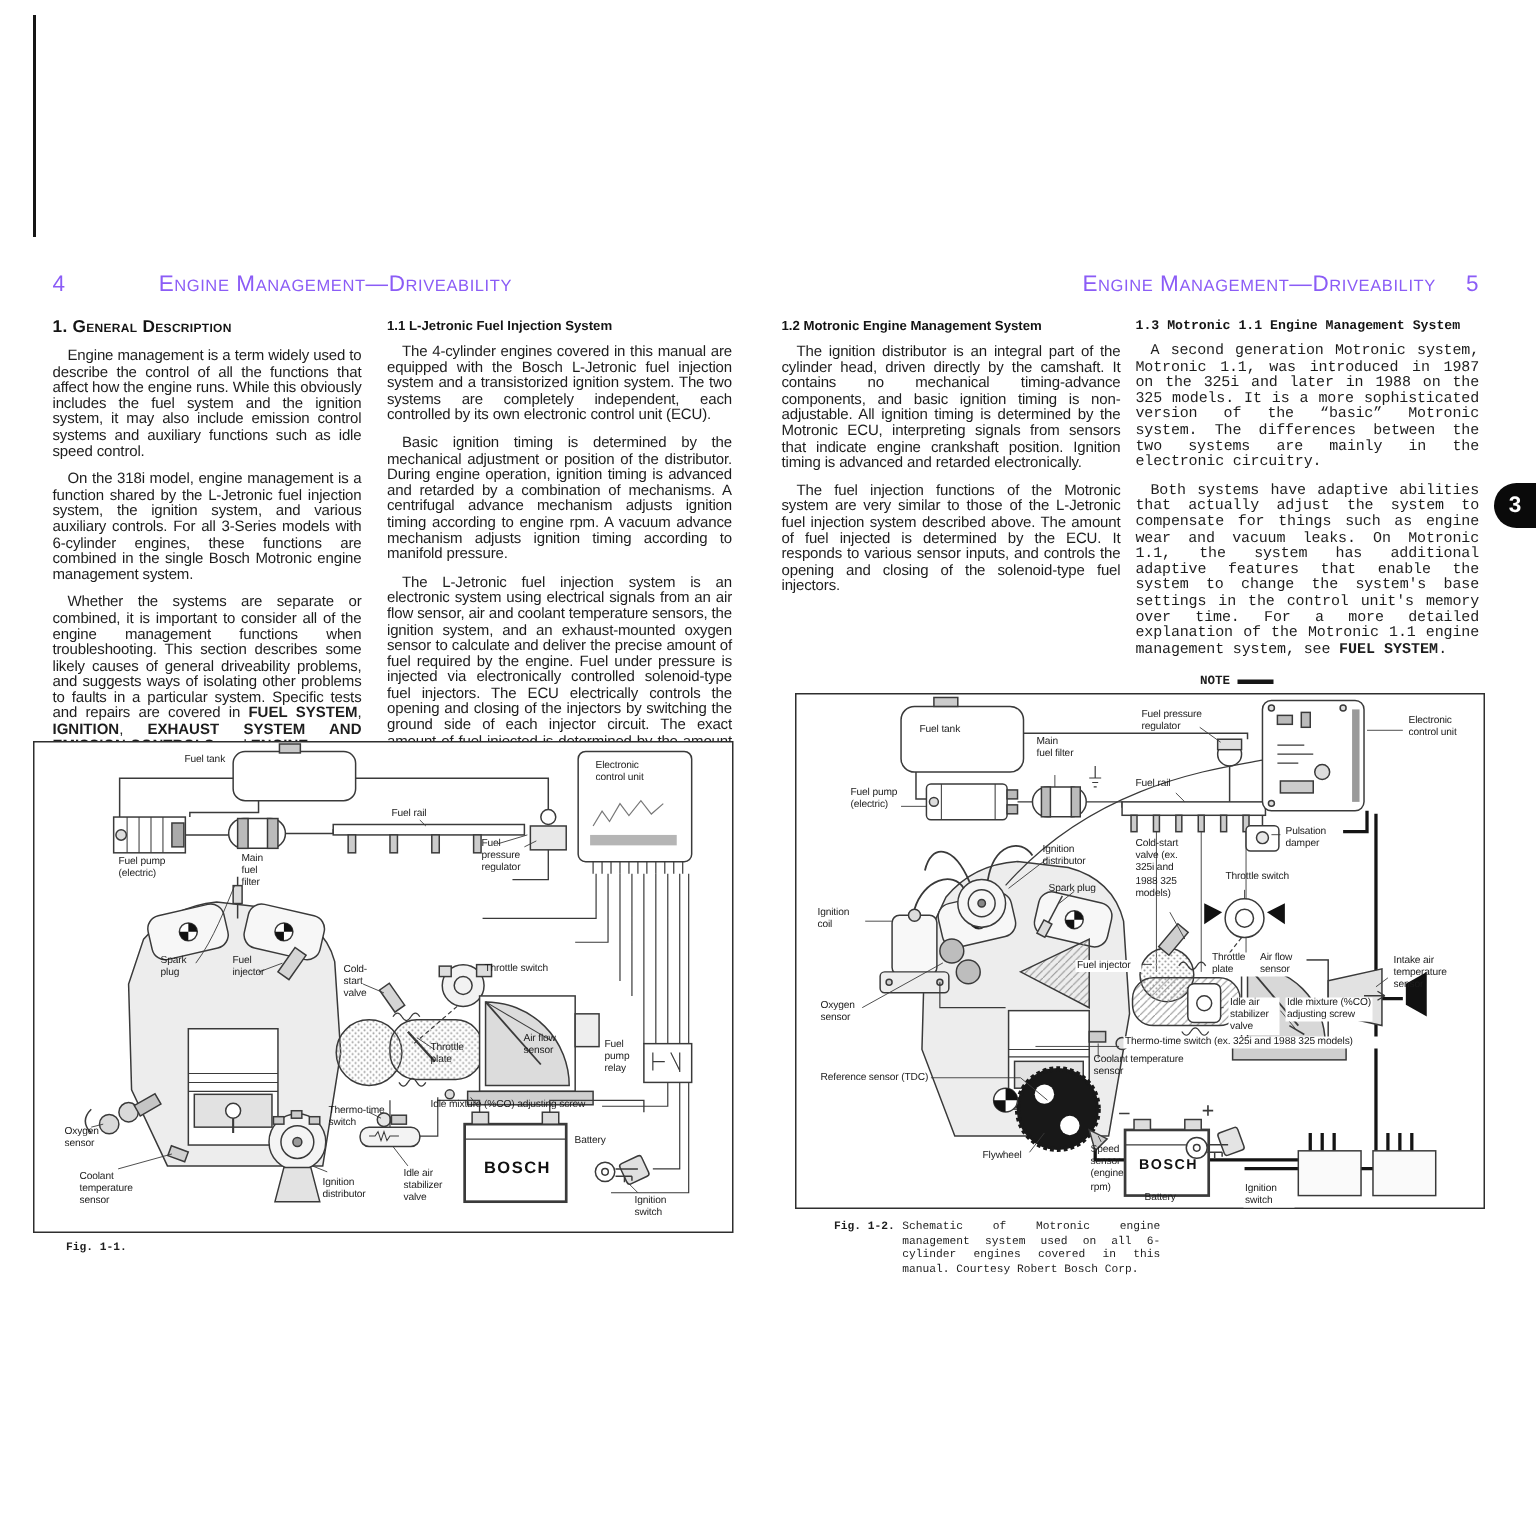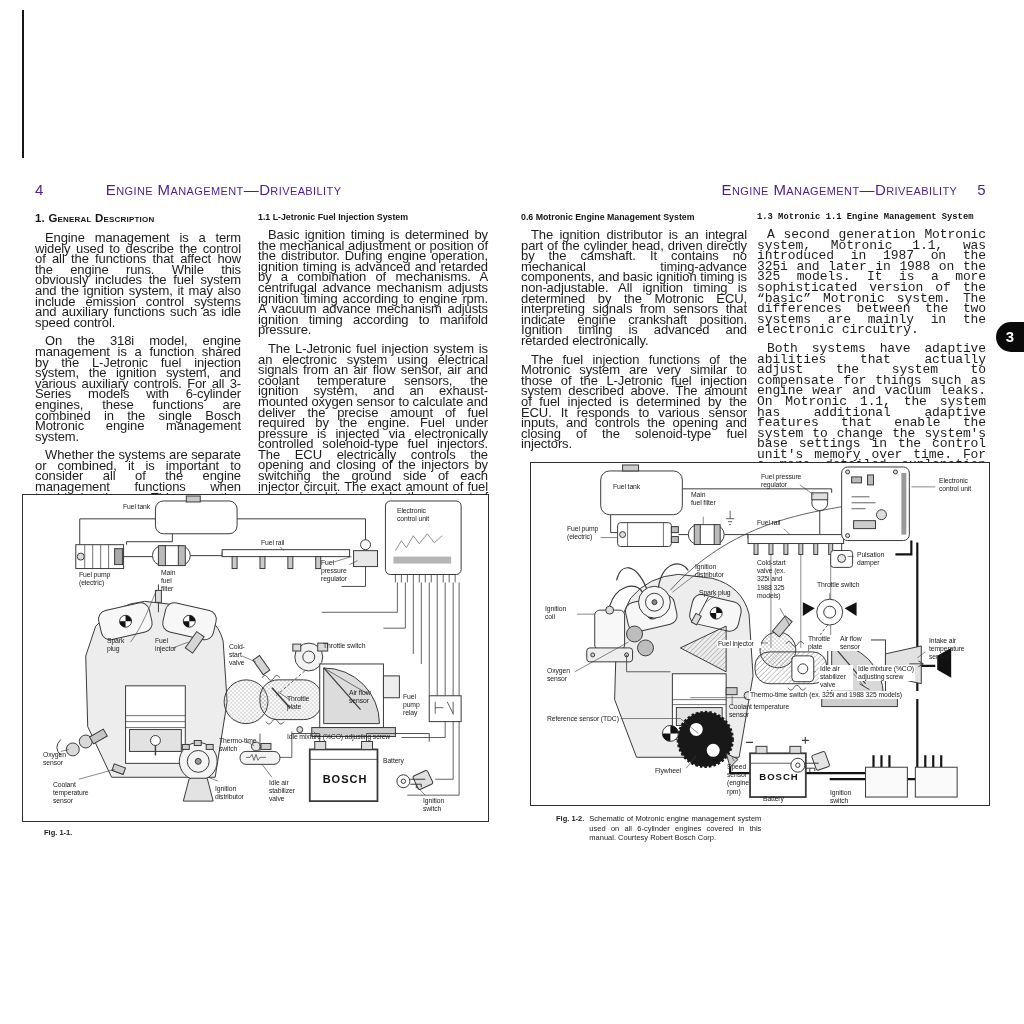--- a/index.html
+++ b/index.html
@@ -2,40 +2,40 @@
 <html><head>
 <meta charset="utf-8">
 <style>
   html,body { margin:0; padding:0; }
   body {
     width:1024px; height:1024px; position:relative; background:#ffffff;
     font-family:"Liberation Sans", sans-serif; color:#1d1d1d; overflow:hidden;
   }
   .abs { position:absolute; }
   
-  .pg-header { font-size:15px; font-variant:small-caps; letter-spacing:.4px; color:#4c1d95; white-space:nowrap; }
+  .pg-header { font-size:15px; font-variant:small-caps; letter-spacing:.4px; color:#8b5cf6; white-space:nowrap; }
   .pg-num { font-size:15px; }
   
   .col { position:absolute; }
   .sec-head-caps { font-size:11.5px; font-weight:bold; font-variant:small-caps; letter-spacing:.2px; margin:0 0 9px 0; color:#141414; }
   .sec-head { font-size:8.8px; font-weight:bold; margin:0 0 8px 0; color:#141414; }
-  p.body { font-size:13px; line-height:10.6px; text-align:justify; margin:0 0 8px 0; text-indent:10px; letter-spacing:-0.1px; }
+  p.body { font-size:10px; line-height:10.6px; text-align:justify; margin:0 0 8px 0; text-indent:10px; letter-spacing:-0.1px; }
   p.body b { letter-spacing:0; }
   
   .note { margin-left:43px; width:186px; }
   .note-head { font-size:8.4px; font-weight:bold; margin:10px 0 3px 0; display:flex; align-items:center; }
   .note-rule { display:inline-block; width:24px; height:2.6px; background:#161616; margin-left:5px; }
   .note p.body { text-indent:0; }
   
   .figure { position:absolute; border:1.6px solid #2e2e2e; background:#fff; box-sizing:border-box; }
   .figure svg { position:absolute; left:0; top:0; width:100%; height:100%; }
   .fl { position:absolute; font-size:6.8px; line-height:8.2px; color:#1c1c1c; letter-spacing:-0.1px; }
   .fl.bg { background:#fff; padding:0 1px; }
   .brand { position:absolute; font-weight:bold; letter-spacing:1px; color:#111; text-align:center; }
-  .caption { position:absolute; font-size:7.5px; line-height:9.6px; display:flex; }
+  .caption { position:absolute; font-size:7.5px; line-height:9.6px; display:flex;font-family:Liberation Mono, monospace; }
   .caption .cap-label { font-weight:bold; white-space:nowrap; margin-right:5px; }
   .caption .cap-text { width:172px; text-align:justify; }
   
   .tab { position:absolute; right:0; top:322px; width:28px; height:30px; background:#0a0a0a;
          border-radius:15px 0 0 15px; color:#fff; font-size:15px; font-weight:bold;
          line-height:30px; text-align:center; }
   
   .edge-line { position:absolute; left:22px; top:10px; width:2.4px; height:148px; background:#161616; }
 </style>
 </head>
@@ -55,26 +55,27 @@
 
 <div class="col" style="left:35px; top:212px; width:206px;">
   <h3 class="sec-head-caps">1. General Description</h3>
   <p class="body">Engine management is a term widely used to describe the control of all the functions that affect how the engine runs. While this obviously includes the fuel system and the ignition system, it may also include emission control systems and auxiliary functions such as idle speed control.</p>
   <p class="body">On the 318i model, engine management is a function shared by the L-Jetronic fuel injection system, the ignition system, and various auxiliary controls. For all 3-Series models with 6-cylinder engines, these functions are combined in the single Bosch Motronic engine management system.</p>
   <p class="body"><span>Whether the systems are separate or combined, it is important to consider all of the engine management functions when troubleshooting. This section describes some likely causes of general driveability problems, and suggests ways of isolating other problems to faults in a particular system. Specific tests and repairs are covered in </span><b>FUEL SYSTEM</b><span>, </span><b>IGNITION</b><span>, </span><b>EXHAUST SYSTEM AND EMISSION CONTROLS</b><span>, and </span><b>ENGINE</b><span>.</span></p>
 </div>
 
 <div class="col" style="left:258px; top:212px; width:230px;">
   <h3 class="sec-head">1.1 L-Jetronic Fuel Injection System</h3>
+  <p class="body">The 4-cylinder engines covered in this manual are equipped with the Bosch L-Jetronic fuel injection system and a transistorized ignition system. The two systems are completely independent, each controlled by its own electronic control unit (ECU).</p>
   <p class="body">Basic ignition timing is determined by the mechanical adjustment or position of the distributor. During engine operation, ignition timing is advanced and retarded by a combination of mechanisms. A centrifugal advance mechanism adjusts ignition timing according to engine rpm. A vacuum advance mechanism adjusts ignition timing according to manifold pressure.</p>
   <p class="body">The L-Jetronic fuel injection system is an electronic system using electrical signals from an air flow sensor, air and coolant temperature sensors, the ignition system, and an exhaust-mounted oxygen sensor to calculate and deliver the precise amount of fuel required by the engine. Fuel under pressure is injected via electronically controlled solenoid-type fuel injectors. The ECU electrically controls the opening and closing of the injectors by switching the ground side of each injector circuit. The exact amount of fuel injected is determined by the amount of time the injectors are open. Fig. 1-1 shows a schematic of the L-Jetronic fuel injection system.</p>
 </div>
 
 <div class="col" style="left:521px; top:212px; width:226px;">
-  <h3 class="sec-head">0.6 Motronic Engine Management System</h3>
+  <h3 class="sec-head">1.2 Motronic Engine Management System</h3>
   <p class="body">The ignition distributor is an integral part of the cylinder head, driven directly by the camshaft. It contains no mechanical timing-advance components, and basic ignition timing is non-adjustable. All ignition timing is determined by the Motronic ECU, interpreting signals from sensors that indicate engine crankshaft position. Ignition timing is advanced and retarded electronically.</p>
   <p class="body">The fuel injection functions of the Motronic system are very similar to those of the L-Jetronic fuel injection system described above. The amount of fuel injected is determined by the ECU. It responds to various sensor inputs, and controls the opening and closing of the solenoid-type fuel injectors.</p>
 </div>
 
 <div class="col" style="left:757px; top:212px; width:229px;font-family:Liberation Mono, monospace;">
   <h3 class="sec-head">1.3 Motronic 1.1 Engine Management System</h3>
   <p class="body">A second generation Motronic system, Motronic 1.1, was introduced in 1987 on the 325i and later in 1988 on the 325 models. It is a more sophisticated version of the “basic” Motronic system. The differences between the two systems are mainly in the electronic circuitry.</p>
   <p class="body"><span>Both systems have adaptive abilities that actually adjust the system to compensate for things such as engine wear and vacuum leaks. On Motronic 1.1, the system has additional adaptive features that enable the system to change the system's base settings in the control unit's memory over time. For a more detailed explanation of the Motronic 1.1 engine management system, see </span><b>FUEL SYSTEM</b><span>.</span></p>
   <div class="note">
     <div class="note-head">

